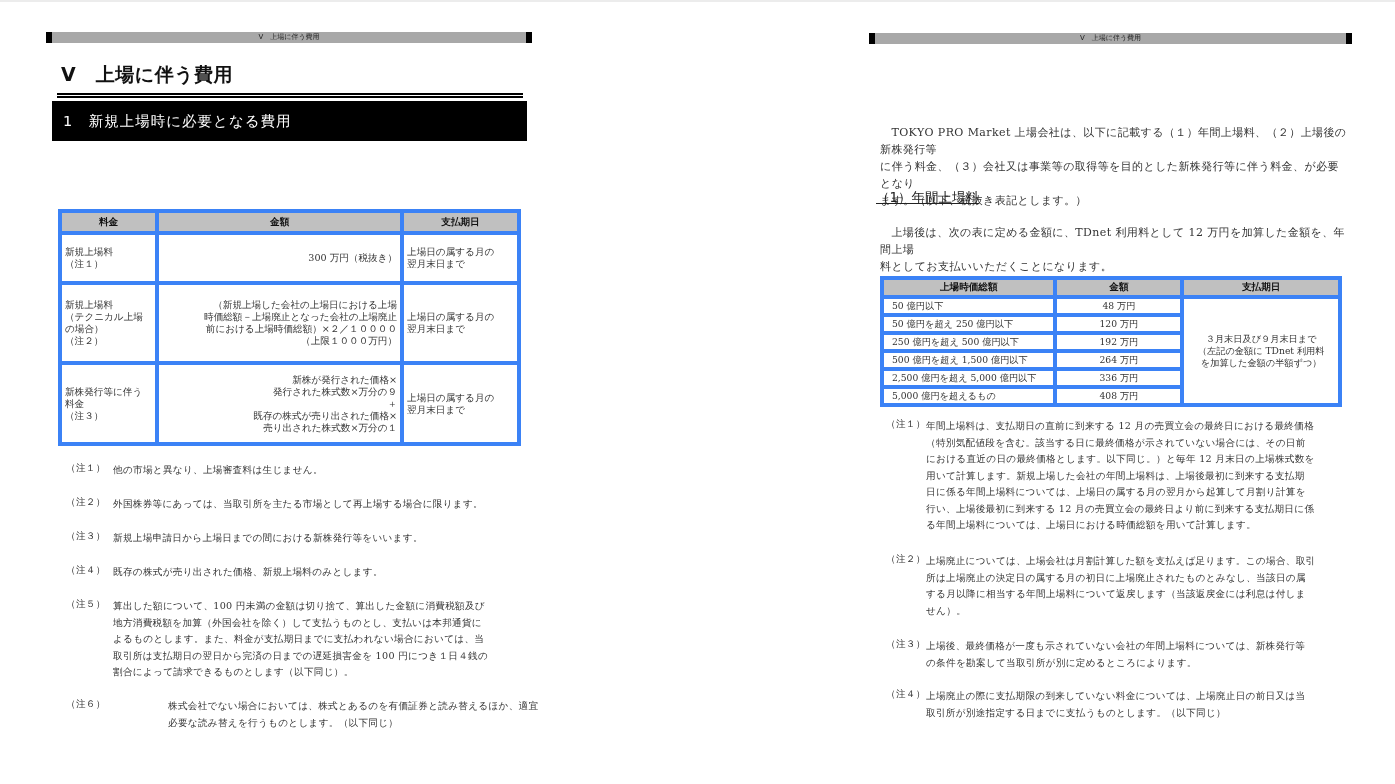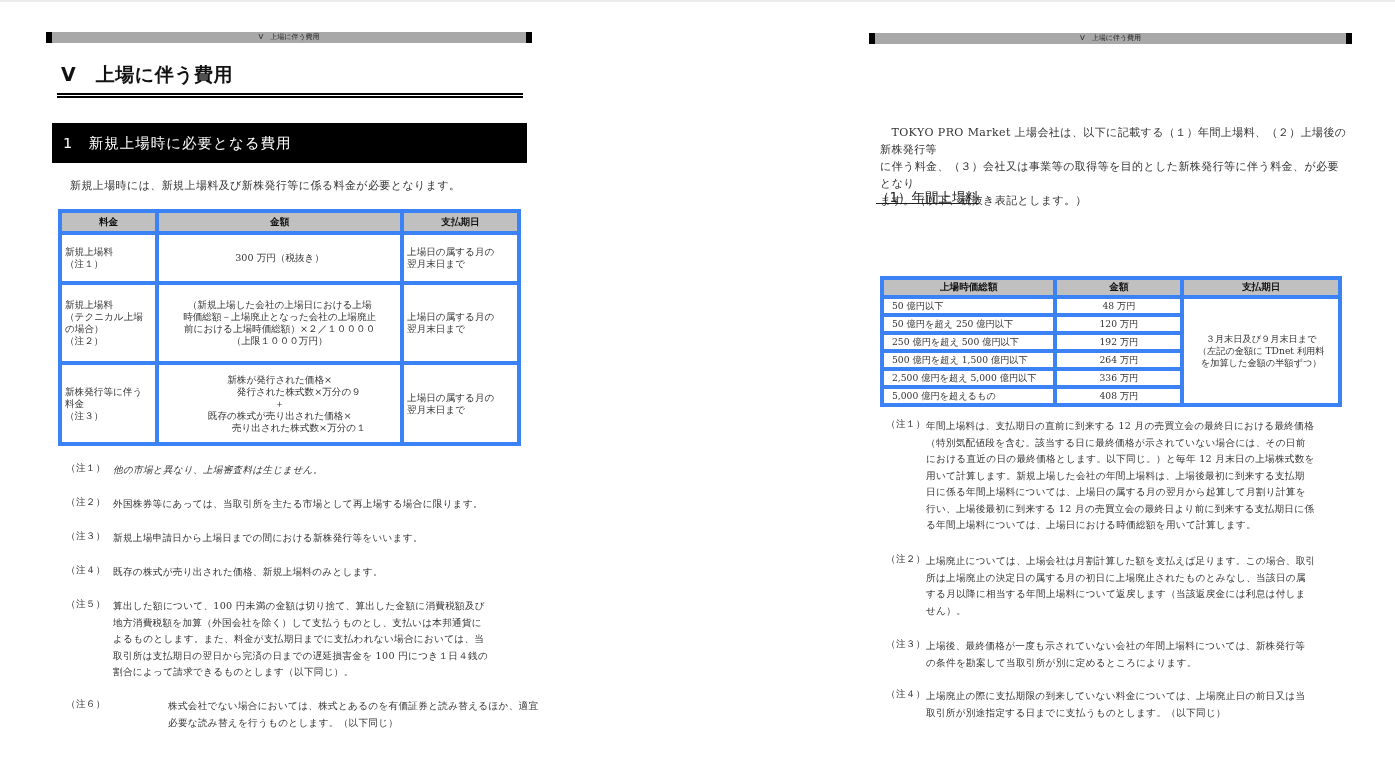--- a/index.html
+++ b/index.html
@@ -29,44 +29,43 @@
   .para { position:absolute; font-size:11px; line-height:17px; color:#333; letter-spacing:0.4px; }
   .subhead {
     position:absolute; font-family:"DejaVu Sans","Liberation Sans",sans-serif;
     font-size:13.5px; color:#222;
   }
   table { border-collapse:collapse; position:absolute; font-size:9.6px; color:#333; }
   td, th { border:4px solid #3b82f6; }
   th { background:#c0c0c0; font-family:"DejaVu Sans","Liberation Sans",sans-serif; font-weight:bold; font-size:9.6px; color:#111; }
   table.t1 { border:2px solid #111; }
   table.t1 td { vertical-align:middle; padding:2px 3px; line-height:12px; }
-  table.t1 td.c { text-align:center; }
+  table.t1 td.c { text-align:right; }
   table.t2 { border:2px solid #222; font-size:9.2px; }
   table.t2 td { padding:0 8px; line-height:13.5px; height:14px; }
   table.t2 td.c { text-align:center; }
   table.t2 td.merged { text-align:center; vertical-align:middle; line-height:12px; }
   .note { position:absolute; font-size:9.6px; color:#333; letter-spacing:0.3px; }
   .note .lbl { position:absolute; left:0; top:0; }
   .note .body { position:absolute; top:0; line-height:16.5px; }
   .pre { white-space:pre-line; }
 </style>
 </head>
 <body>
 
 <div class="topline"></div>
 
 <div class="page" style="left:0;width:700px;">
   <div class="runhead" style="left:46px;top:32px;width:474px;">V　上場に伴う費用</div>
 
   <div class="chapter-title" style="left:61px;top:62px;">V　上場に伴う費用</div>
   <div class="double-rule" style="left:57px;top:93px;width:466px;"></div>
 
-  <div class="section-box" style="left:52px;top:123px;width:475px;height:40px;">1　新規上場時に必要となる費用</div>
-
-  <div class="para" style="left:70px;top:177px;width:460px;">新規上場時には、新規上場料及び新株発行等に係る料金が必要となります。</div>
+  <div class="section-box" style="left:52px;top:101px;width:475px;height:40px;">1　新規上場時に必要となる費用</div>
+
 
   <table class="t1" style="left:58px;top:209px;width:463px;">
     <colgroup>
         <col style="width:98px">
         <col style="width:247px">
         <col style="width:118px">
       </colgroup>
     <tbody>
         <tr style="height:22px;">
       <th>料金</th>
@@ -102,21 +101,21 @@
 既存の株式が売り出された価格×
 　　　　売り出された株式数×万分の１</td>
       <td class="pre">上場日の属する月の
 翌月末日まで</td>
     </tr>
   </tbody>
     </table>
 
   <div class="note" style="left:66px;top:462px;width:470px;">
     <span class="lbl">（注１）</span>
-    <span class="body pre" style="left:47px;width:420px;font-style:italic;">他の市場と異なり、上場審査料は生じません。</span>
+    <span class="body pre" style="left:47px;width:420px;">他の市場と異なり、上場審査料は生じません。</span>
   </div>
   <div class="note" style="left:66px;top:496px;width:470px;">
     <span class="lbl">（注２）</span>
     <span class="body pre" style="left:47px;width:420px;">外国株券等にあっては、当取引所を主たる市場として再上場する場合に限ります。</span>
   </div>
   <div class="note" style="left:66px;top:530px;width:470px;">
     <span class="lbl">（注３）</span>
     <span class="body pre" style="left:47px;width:420px;">新規上場申請日から上場日までの間における新株発行等をいいます。</span>
   </div>
   <div class="note" style="left:66px;top:564px;width:470px;">
@@ -141,20 +140,22 @@
 <div class="page" style="left:700px;width:695px;">
   <div class="runhead" style="left:169px;top:33px;width:471px;">V　上場に伴う費用</div>
 
 
   <div class="para pre" style="left:180px;top:124px;width:470px;">　TOKYO PRO Market 上場会社は、以下に記載する（１）年間上場料、（２）上場後の新株発行等
 に伴う料金、（３）会社又は事業等の取得等を目的とした新株発行等に伴う料金、が必要となり
 ます。（以下、税抜き表記とします。）</div>
 
   <div class="subhead" style="left:176px;top:189px;text-decoration:underline;">（1）年間上場料</div>
 
+  <div class="para pre" style="left:180px;top:224px;width:470px;">　上場後は、次の表に定める金額に、TDnet 利用料として 12 万円を加算した金額を、年間上場
+料としてお支払いいただくことになります。</div>
 
   <table class="t2" style="left:180px;top:276px;width:462px;">
     <colgroup>
         <col style="width:175px">
         <col style="width:128px">
         <col style="width:159px">
       </colgroup>
     <tbody>
         <tr style="height:16px;padding-left:41px;">
       <th>上場時価総額</th>

